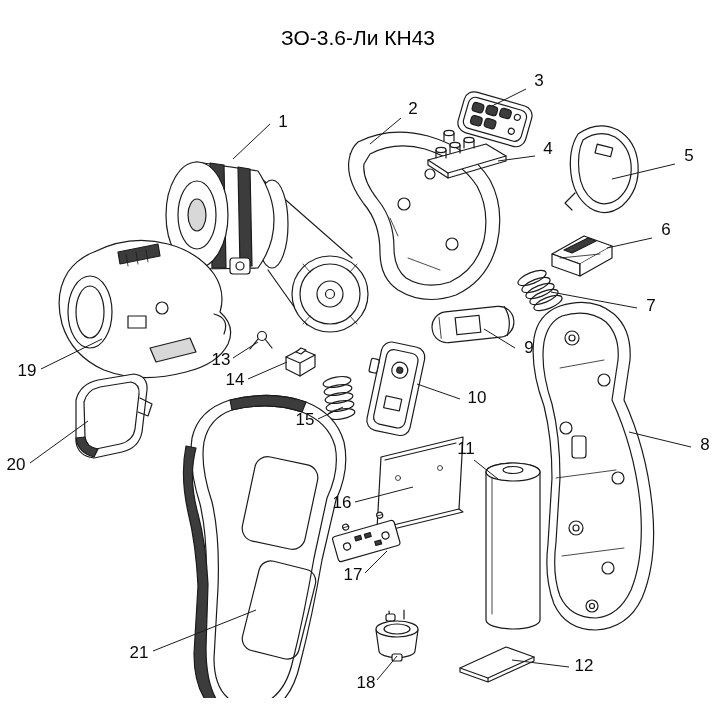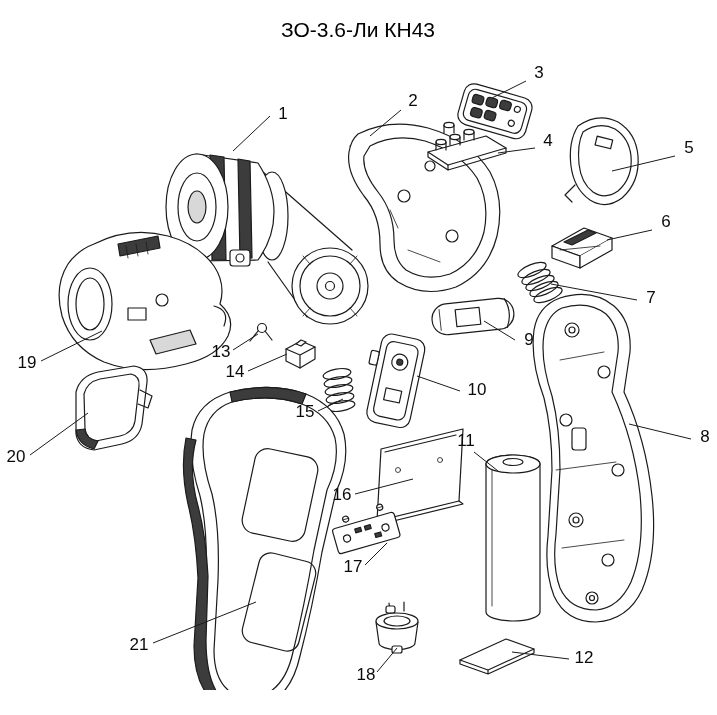--- a/index.html
+++ b/index.html
@@ -1,17 +1,17 @@
 <!DOCTYPE html>
 <html style="--background: #ffffff; --ink: #1b1b1b; --shade-dark: #3c3c3c; --shade-mid: #d8d8d8;"><head>
 <meta charset="utf-8">
 <style>
   html,body{margin:0;padding:0;background:#ffffff;}
   #page{position:relative;width:717px;height:690px;background:var(--background,#fff);overflow:hidden;
-        font-family:"Liberation Sans",sans-serif;}
+        font-family:"Liberation Sans",sans-serif;margin-top:8px;}
   svg{display:block;}
   .part *{fill:none;stroke:var(--ink,#1b1b1b);stroke-width:1.2;stroke-linejoin:round;stroke-linecap:round;}
   .part .fill-w{fill:#ffffff;}
   .part .dark{fill:var(--shade-dark,#3c3c3c);}
   .part .mid{fill:var(--shade-mid,#d8d8d8);}
   .part .thin{stroke-width:0.8;}
   .leader{stroke:var(--ink,#111);stroke-width:1;fill:none;}
   .callout-num{font:17px "Liberation Sans",sans-serif;fill:#0a0a0a;stroke:none;}
   .title-text{font:21px "Liberation Sans",sans-serif;fill:#000;stroke:none;}
 </style>

